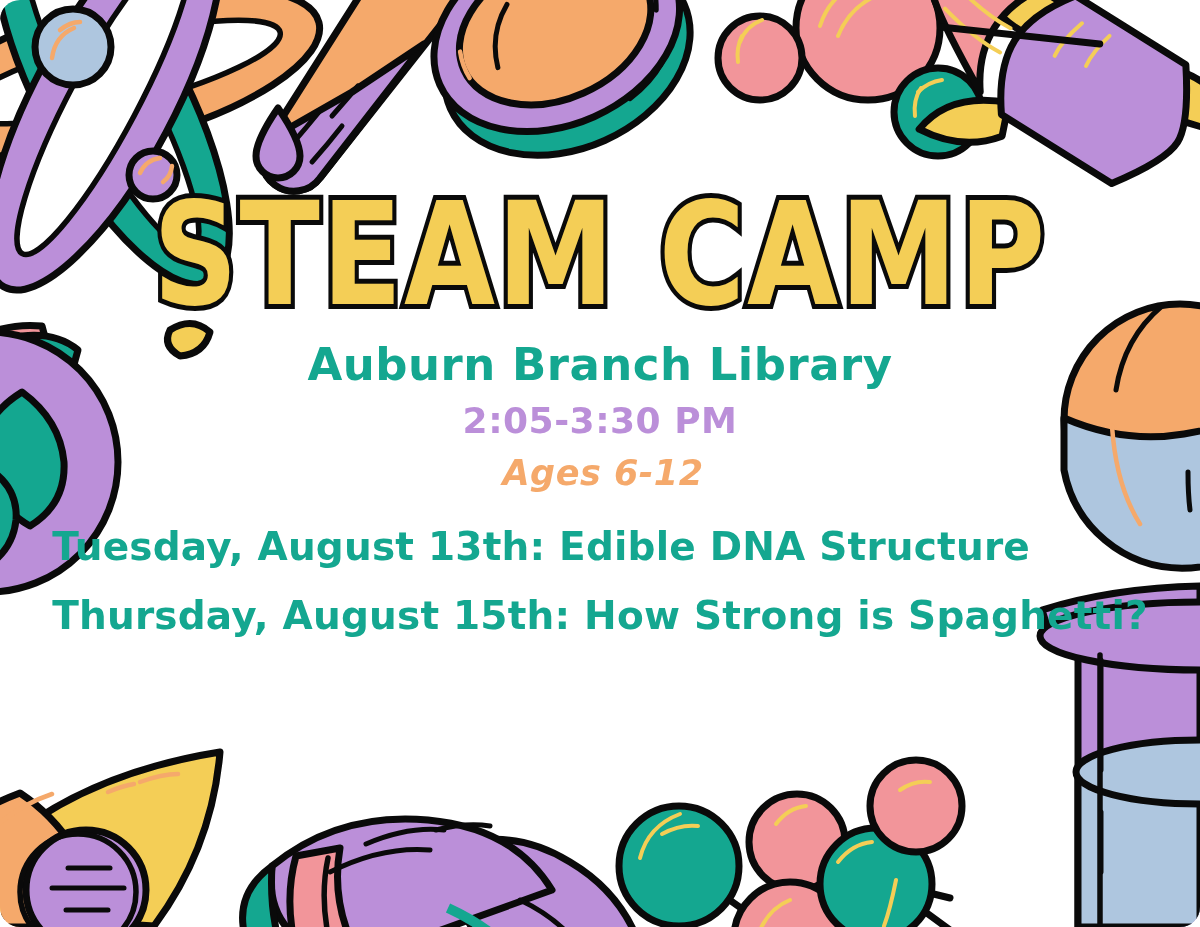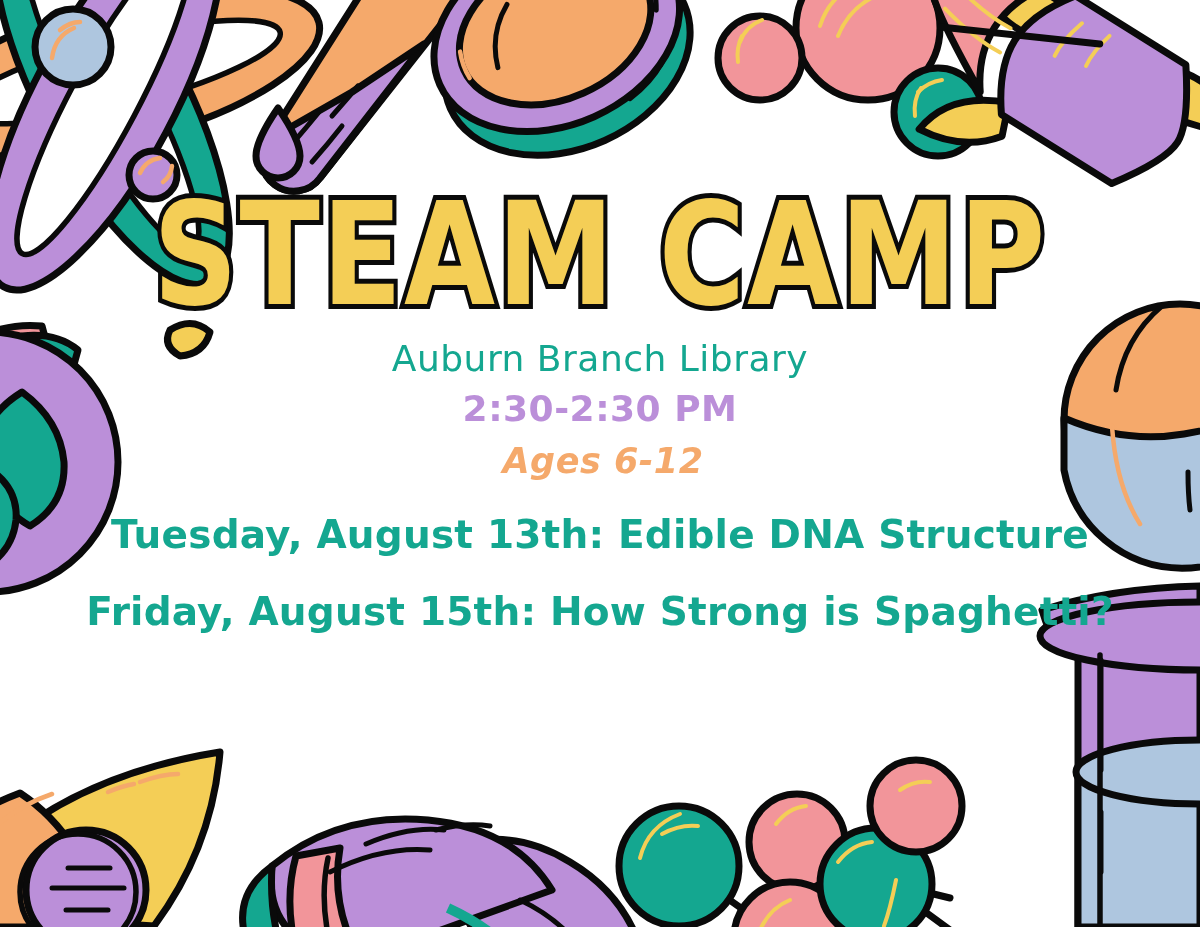--- a/index.html
+++ b/index.html
@@ -7,20 +7,21 @@
     width:1200px; height:927px;
     background:#ffffff;
     font-family:"DejaVu Sans", sans-serif;
     overflow:hidden;
   }
   #poster {
     position:relative;
     width:1200px; height:927px;
     background:#ffffff;
     overflow:hidden;
+    border-radius:20px;
   }
   
   #art {
     position:absolute; inset:0;
     width:1200px; height:927px;
     pointer-events:none;
   }
   
   #content {
     position:absolute; inset:0;
@@ -36,22 +37,22 @@
     color:#F4CE56;
     -webkit-text-stroke:9px #0a0a0a;
     paint-order:stroke fill;
     text-align:center;
     transform:scaleX(0.92) scaleY(1.12);
     transform-origin:center top;
     white-space:nowrap;
   }
   .venue {
     margin-top:30px;
-    font-size:36px;
-    font-weight:normal;
+    font-size:45px;
+    font-weight:bold;
     color:#14A790;
     letter-spacing:0.5px;
     white-space:nowrap;
   }
   .time {
     margin-top:9px;
     font-size:36px;
     font-weight:bold;
     color:#BB8FD9;
     letter-spacing:0.5px;
@@ -62,22 +63,22 @@
     font-size:35px;
     font-weight:bold;
     color:#F5A96B;
     font-style:italic;
     letter-spacing:0.5px;
     white-space:nowrap;
     margin-left:6px;
   }
   .schedule {
     margin-top:24px;
-    display:flex; flex-direction:column; align-items:center;
-    gap:18px;
+    display:flex; flex-direction:column; align-items:flex-start;
+    gap:10px;
   }
   .sched-line {
     font-size:39px;
     font-weight:bold;
     color:#14A790;
     line-height:1.52;
     letter-spacing:0.2px;
     white-space:nowrap;
     text-align:center;
   }
@@ -276,23 +277,23 @@
 
     </g>
   </svg>
 
   <div id="content">
 
     <div class="title">STEAM CAMP</div>
 
     <div class="venue">Auburn Branch Library</div>
 
-    <div class="time">2:30-2:30 PM</div>
+    <div class="time">2:05-3:30 PM</div>
 
     <div class="ages">Ages 6-12</div>
 
     <div class="schedule">
       <div class="sched-line">Tuesday, August 13th: Edible DNA Structure</div>
-      <div class="sched-line">Friday, August 15th: How Strong is Spaghetti?</div>
+      <div class="sched-line">Thursday, August 15th: How Strong is Spaghetti?</div>
     </div>
 
   </div>
 </div>
 
 </body></html>

